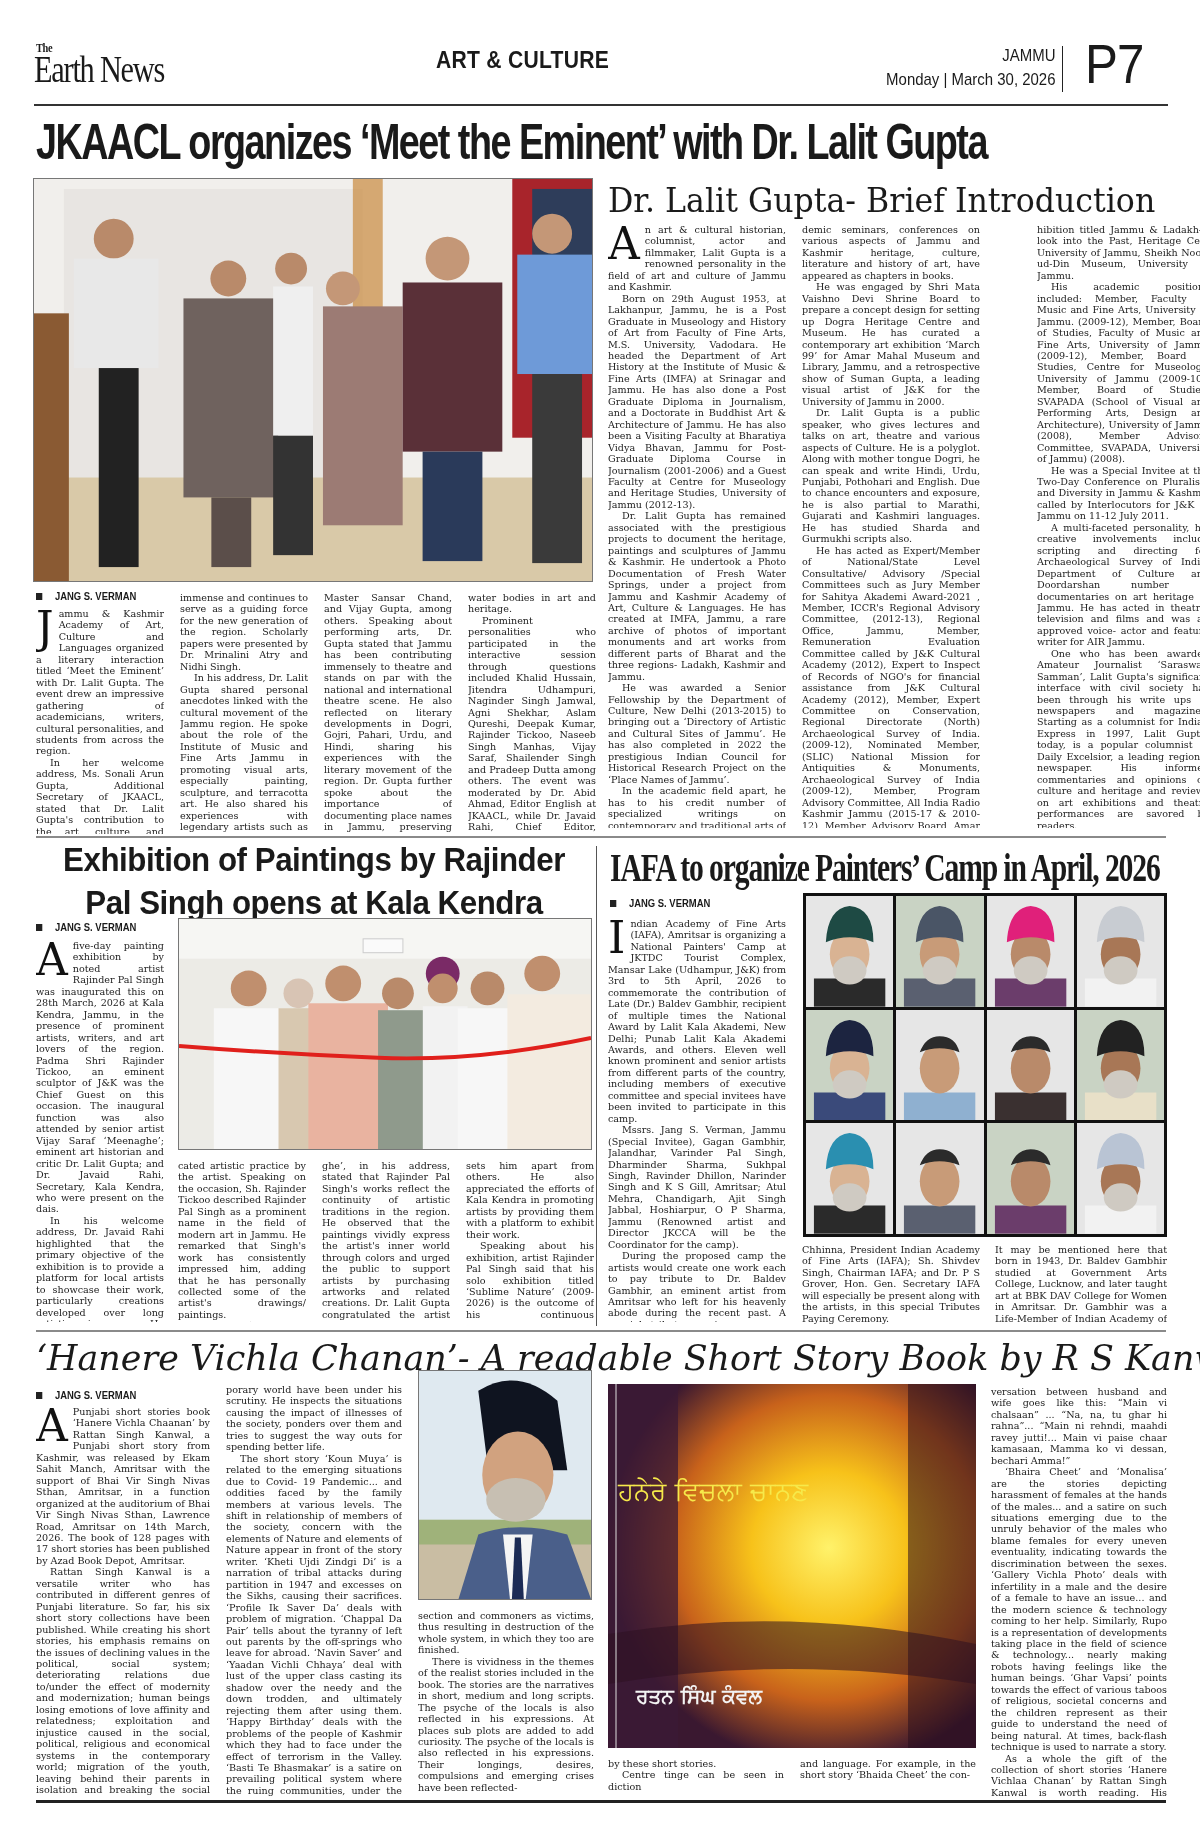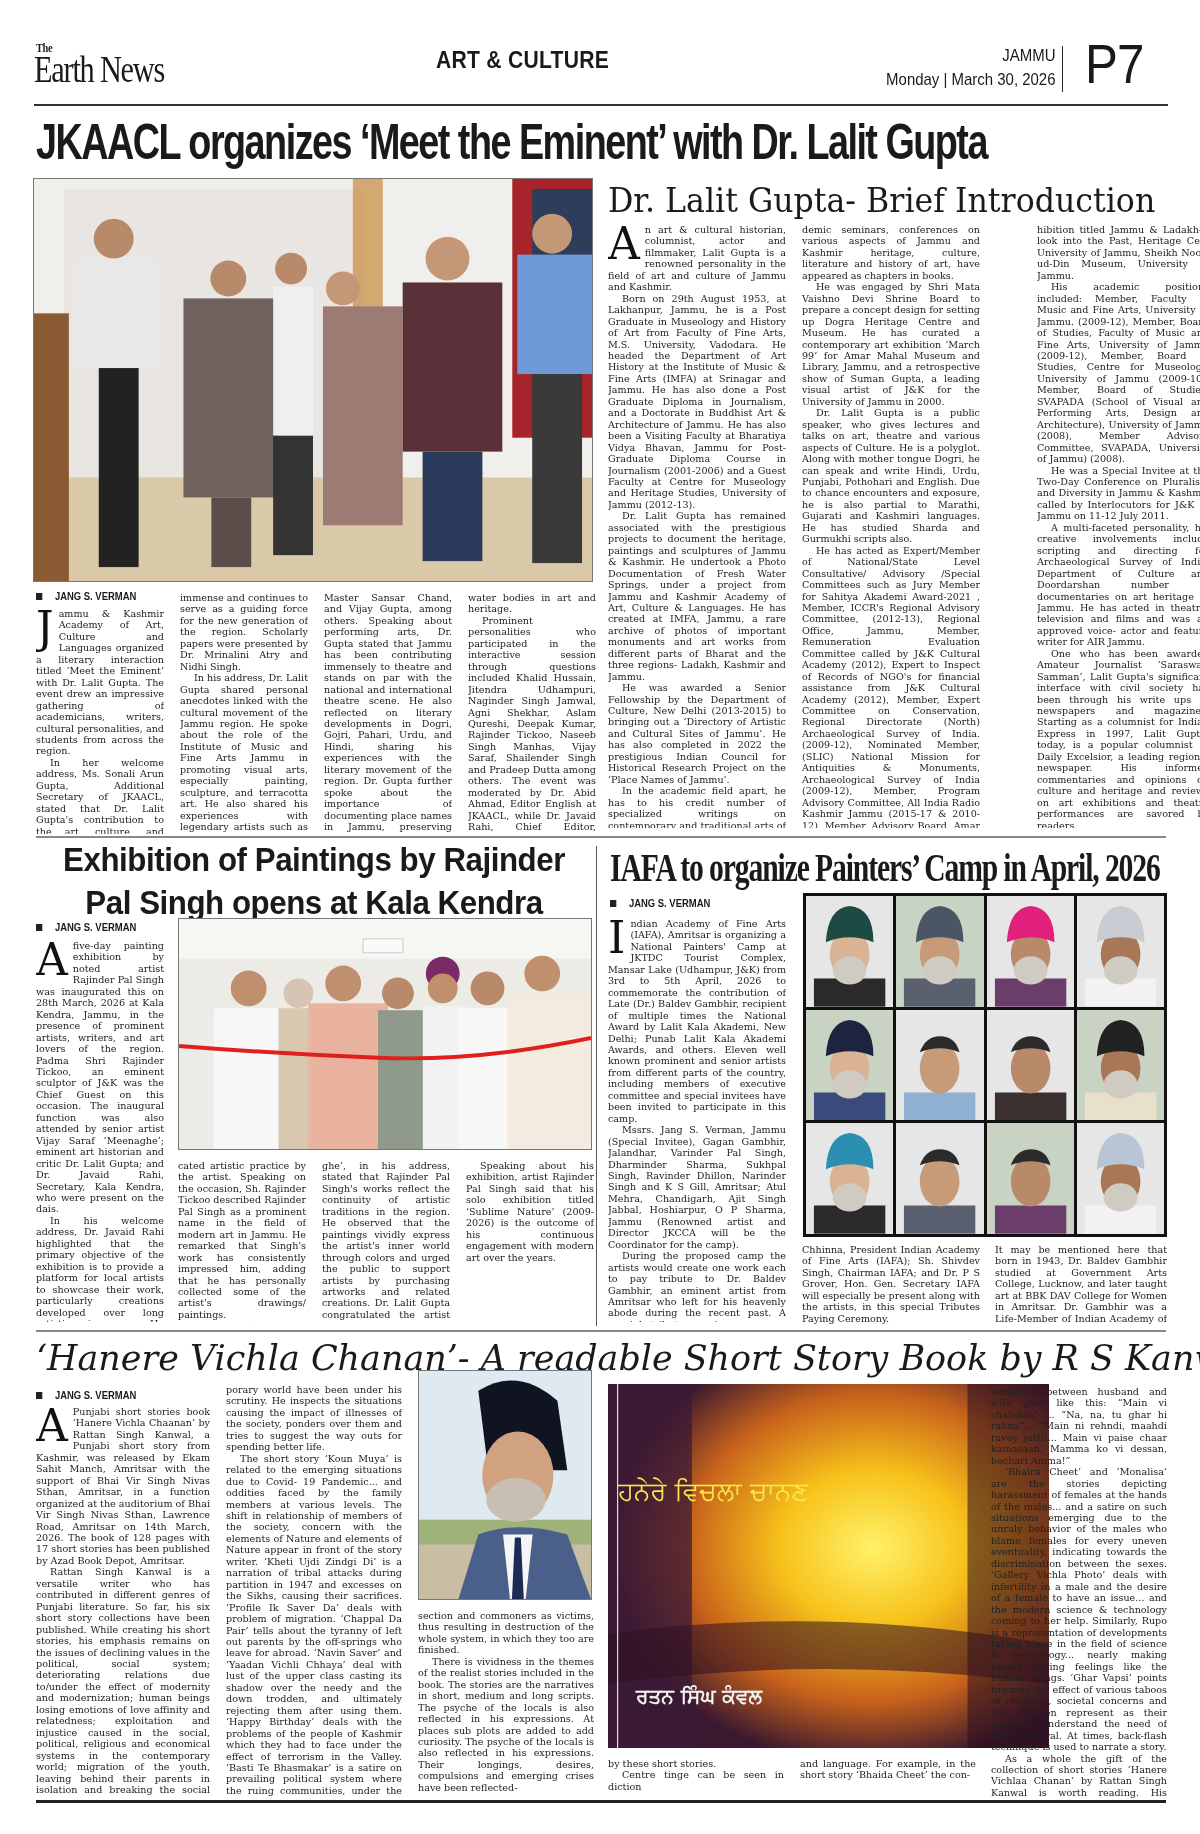--- a/index.html
+++ b/index.html
@@ -204,20 +204,21 @@
       <p>Vijay Saraf ‘Meena-</p>
     </div>
 </div>
 <div class="abs col" style="left:322px; top:1160px; width:128px; height:162px;">
   <div>
       <p class="first">ghe’, in his address, stated that Rajinder Pal Singh's works reflect the continuity of artistic traditions in the region. He observed that the paintings vividly express the artist's inner world through colors and urged the public to support artists by purchasing artworks and related creations. Dr. Lalit Gupta congratulated the artist for his distinctive style, which</p>
     </div>
 </div>
 <div class="abs col" style="left:466px; top:1160px; width:128px; height:162px;">
   <div>
+      <p class="first">sets him apart from others. He also appreciated the efforts of Kala Kendra in promoting artists by providing them with a platform to exhibit their work.</p>
       <p>Speaking about his exhibition, artist Rajinder Pal Singh said that his solo exhibition titled ‘Sublime Nature’ (2009-2026) is the outcome of his continuous engagement with modern art over the years.</p>
     </div>
 </div>
 
 <div class="abs hl-iafa">IAFA to organize Painters’ Camp in April, 2026</div>
 <div class="abs byline" style="left:610px; top:897px;">
   <span class="sq"></span>
   <span>JANG S. VERMAN</span>
 </div>
 <div class="abs col" style="left:608px; top:918px; width:178px; height:404px;">
@@ -371,21 +372,21 @@
     <path d="M97 168 L103 168 L106 230 L94 230 Z" fill="#1c2b55"></path>
   </svg>
 </div>
 <div class="abs col" style="left:418px; top:1610px; width:176px; height:186px;">
   <div>
       <p class="first">section and commoners as victims, thus resulting in destruction of the whole system, in which they too are finished.</p>
       <p>There is vividness in the themes of the realist stories included in the book. The stories are the narratives in short, medium and long scripts. The psyche of the locals is also reflected in his expressions. At places sub plots are added to add curiosity. The psyche of the locals is also reflected in his expressions. Their longings, desires, compulsions and emerging crises have been reflected-</p>
     </div>
 </div>
 
-<div class="abs photo" style="left:608px; top:1384px; width:441px; height:364px; border:none;">
+<div class="abs photo" style="left:608px; top:1384px; width:368px; height:364px; border:none;">
   <svg viewBox="0 0 368 364" preserveAspectRatio="none">
     <defs>
       <radialGradient id="glow" cx="0.6" cy="0.45" r="0.6">
         <stop offset="0" stop-color="#fff26a"></stop>
         <stop offset="0.35" stop-color="#f7c21a"></stop>
         <stop offset="0.7" stop-color="#c8621b"></stop>
         <stop offset="1" stop-color="#3a1830"></stop>
       </radialGradient>
     </defs>
     <rect width="368" height="364" fill="url(#glow)"></rect>

